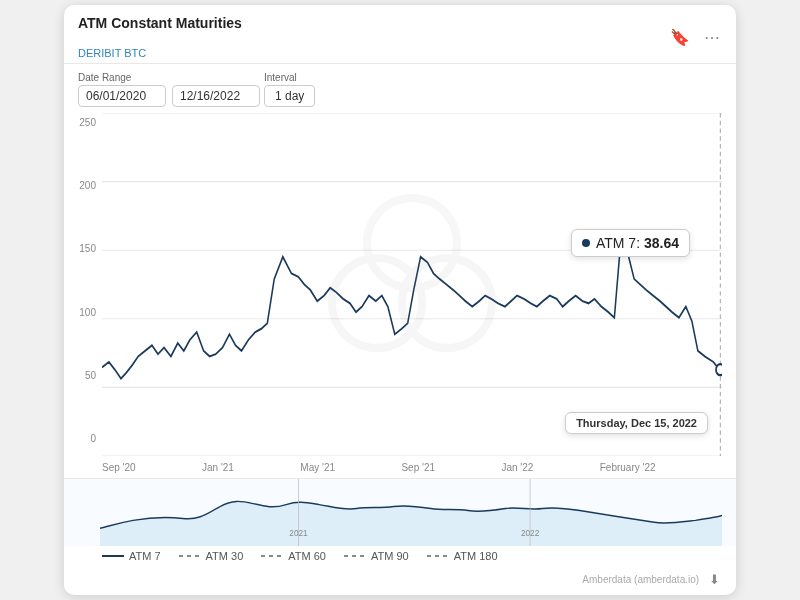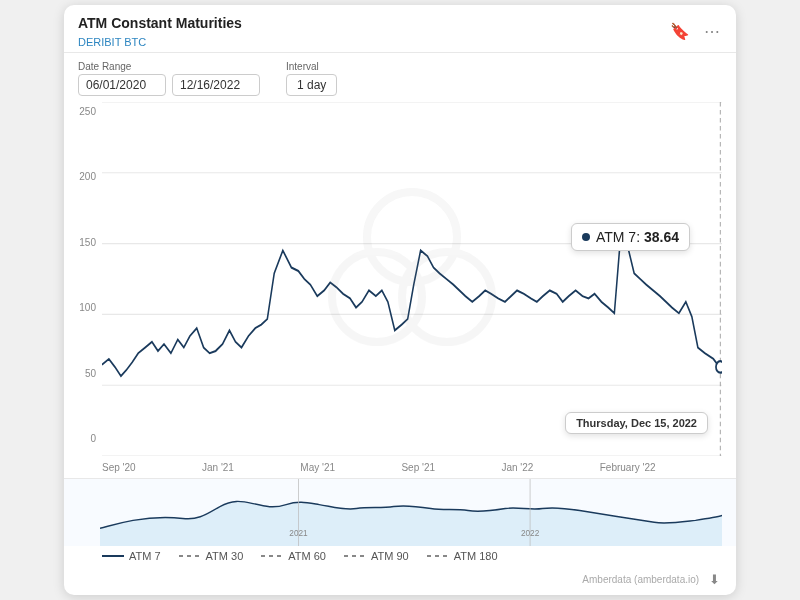--- a/index.html
+++ b/index.html
@@ -36,39 +36,39 @@
     }
     .title {
       font-size: 14px;
       font-weight: 600;
       color: #222;
     }
     .subtitle {
       font-size: 11px;
       color: #2e86c1;
       font-weight: 500;
-      margin-top: 5px;
+      margin-top: 16px;
     }
     .header-icons {
       display: flex;
       gap: 10px;
       align-items: center;
     }
     .icon-btn {
       cursor: pointer;
       color: #888;
       font-size: 16px;
       background: none;
       border: none;
       padding: 2px;
     }
     .controls {
       display: flex;
       align-items: flex-end;
-      gap: 26px;
+      gap: 4px;
       padding: 8px 30px 6px 14px;
     }
     .control-group {
       display: flex;
       flex-direction: column;
       gap: 2px;
     }
     .control-label {
       font-size: 10px;
       color: #666;

